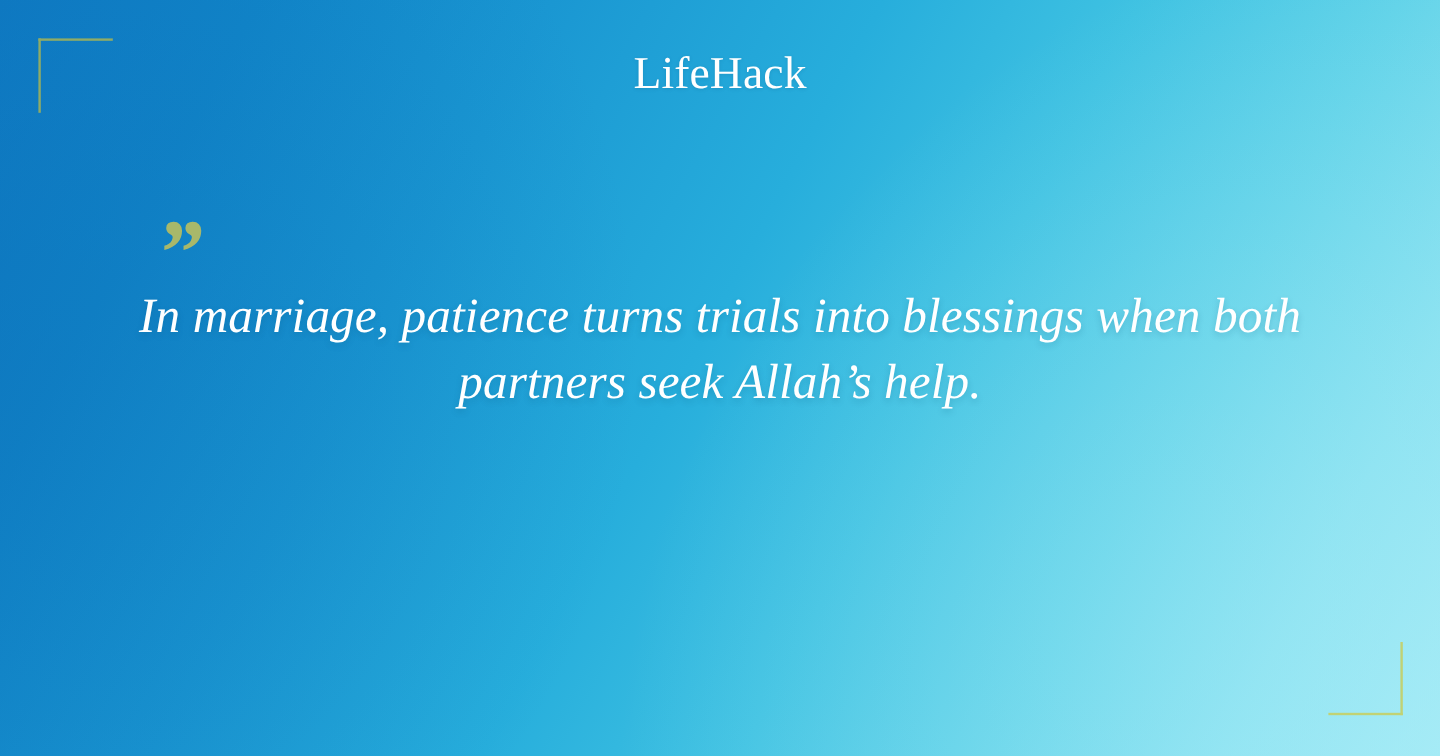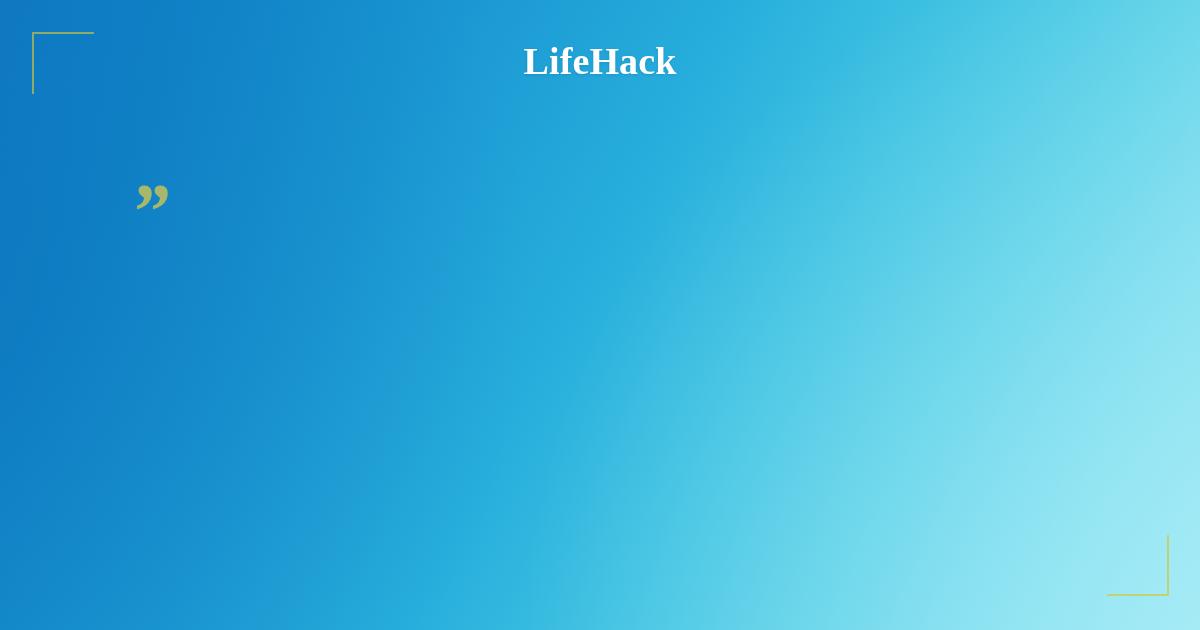--- a/index.html
+++ b/index.html
@@ -69,21 +69,21 @@
   .brand {
     position: absolute;
     top: 42px;
     left: 0;
     width: 1200px;
     text-align: center;
     color: #ffffff;
     font-size: 38px;
     line-height: 1;
     letter-spacing: 0.1px;
-    font-weight: 700;
+    font-weight: 400;
     text-shadow: 0 1px 3px rgba(0,70,110,0.18);
   }
 
   
   .quote-block {
     position: absolute;
     left: 100px;
     top: 190px;
     width: 1000px;
   }
@@ -119,17 +119,18 @@
 <body>
 
 <div class="card">
 
   <div class="corner corner-tl"></div>
 
   <div class="brand">LifeHack</div>
 
   <div class="quote-block">
     <span class="quote-mark">”</span>
+    <p class="quote-text">In marriage, patience turns trials into blessings when both partners seek Allah’s help.</p>
   </div>
 
   <div class="corner corner-br"></div>
 
 </div>
 
 </body></html>

